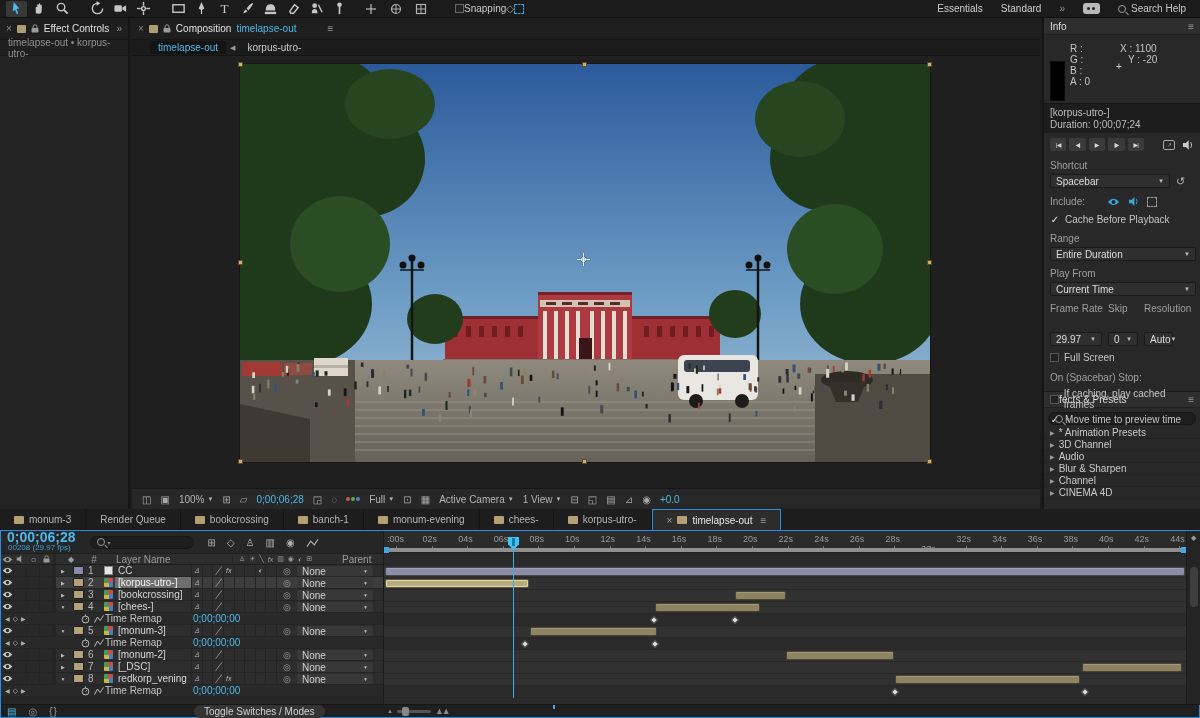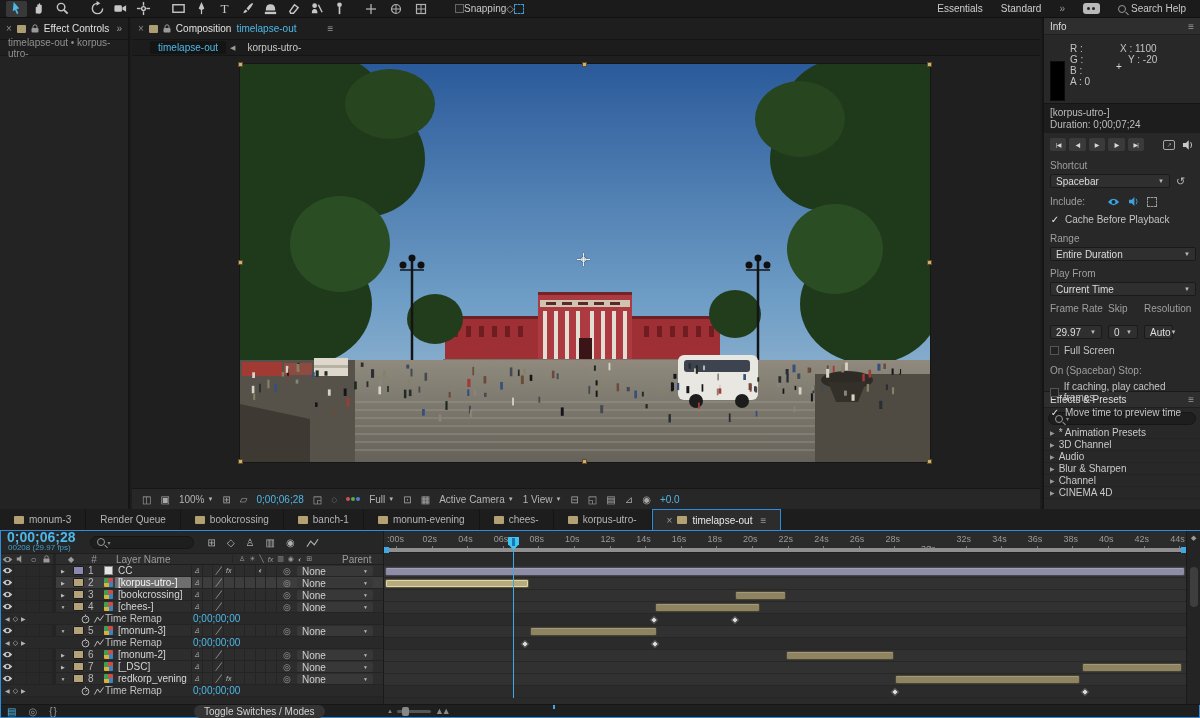--- a/index.html
+++ b/index.html
@@ -667,21 +667,21 @@
     <div class="sect-label" style="margin-top:7px">Play From</div>
     <span class="ddv" style="width:146px;margin-top:3px">
         <span>Current Time</span>
         <b>▼</b>
       </span>
     <div style="display:flex;margin-top:7px">
       <span class="sect-label" style="width:58px">Frame Rate</span>
       <span class="sect-label" style="width:36px">Skip</span>
       <span class="sect-label">Resolution</span>
     </div>
-    <div style="display:flex;gap:6px;margin-top:11px">
+    <div style="display:flex;gap:6px;margin-top:18px">
       <span class="ddv" style="width:52px">
           <span>29.97</span>
           <b>▼</b>
         </span>
       <span class="ddv" style="width:30px">
           <span>0</span>
           <b>▼</b>
         </span>
       <span class="ddv" style="width:29px">
           <span>Auto</span>

